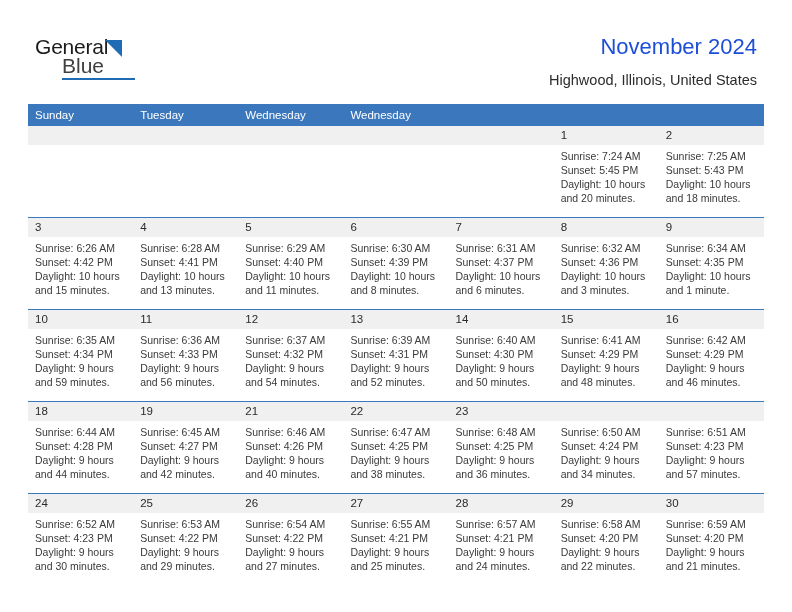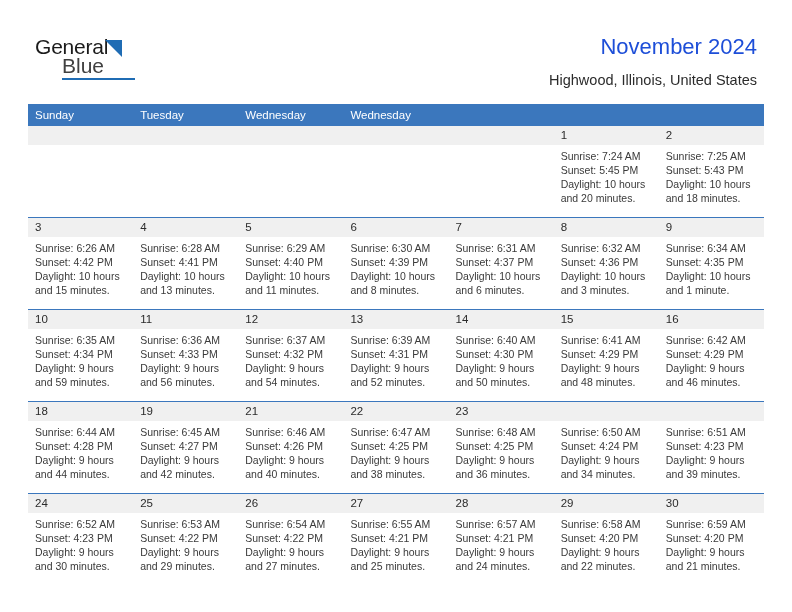--- a/index.html
+++ b/index.html
@@ -377,21 +377,21 @@
             <div class="daybody">
               <div class="dayline">Sunrise: 6:50 AM</div>
               <div class="dayline">Sunset: 4:24 PM</div>
               <div class="dayline">Daylight: 9 hours</div>
               <div class="dayline">and 34 minutes.</div>
             </div>
             <div class="daybody">
               <div class="dayline">Sunrise: 6:51 AM</div>
               <div class="dayline">Sunset: 4:23 PM</div>
               <div class="dayline">Daylight: 9 hours</div>
-              <div class="dayline">and 39 minutes.</div>
+              <div class="dayline">and 57 minutes.</div>
             </div>
           </div>
         </div>
         <div class="week">
           <div class="week-daterow">
             <div class="daynum">24</div>
             <div class="daynum">25</div>
             <div class="daynum">26</div>
             <div class="daynum">27</div>
             <div class="daynum">28</div>

